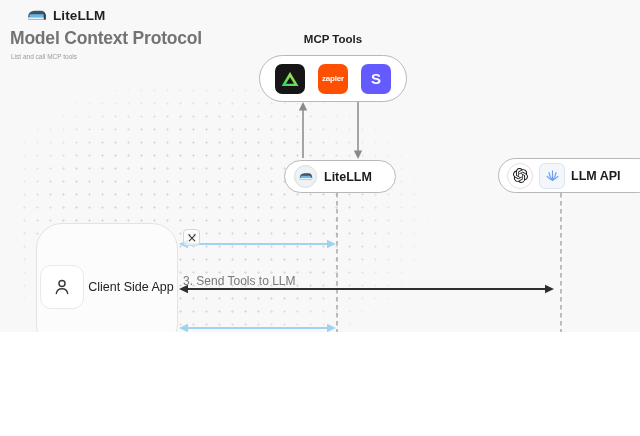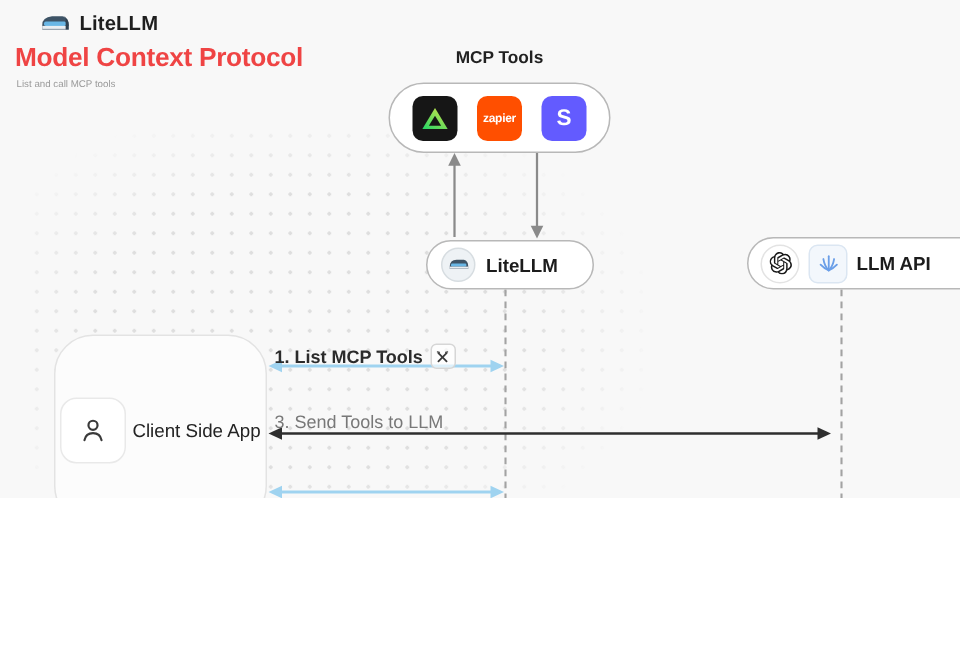--- a/index.html
+++ b/index.html
@@ -15,21 +15,21 @@
     position:absolute;left:18px;top:84px;width:412px;height:286px;
     background-image:radial-gradient(circle,#dedede 1.1px,transparent 1.3px);
     background-size:13px 13px;
     -webkit-mask-image:radial-gradient(ellipse at 45% 48%,#000 45%,transparent 74%);
     mask-image:radial-gradient(ellipse at 45% 48%,#000 45%,transparent 74%);
     z-index:0;
   }
   
   .brand{left:27px;top:8px;display:flex;align-items:center;gap:6px;z-index:3;}
   .brand-text{font-size:13.5px;font-weight:600;color:#1f1f1f;letter-spacing:.1px;}
-  .title{left:10px;top:28px;font-size:17.5px;font-weight:700;color:#ef4444;letter-spacing:-.2px;z-index:3;}
+  .title{left:10px;top:28px;font-size:17.5px;font-weight:700;color:#737373;letter-spacing:-.2px;z-index:3;}
   .subtitle{left:11px;top:53px;font-size:6.5px;color:#9a9a9a;z-index:3;}
   
   .mcp-label{left:282px;top:33px;width:102px;text-align:center;font-size:11.5px;font-weight:600;color:#222;z-index:3;}
   .pill{
     background:#fff;border:1px solid #b8b8b8;border-radius:999px;
     display:flex;align-items:center;z-index:2;
   }
   .mcp-pill{left:259px;top:55px;width:146px;height:45px;justify-content:center;gap:13px;}
   .tool-sq{width:30px;height:30px;border-radius:7px;display:flex;align-items:center;justify-content:center;flex:0 0 auto;}
   .tool-black{background:#161616;}
@@ -170,21 +170,20 @@
     <span class="avatar-sq">
       <svg width="22" height="22" viewBox="0 0 24 24" fill="none" stroke="#3a3a3a" stroke-width="1.6">
         <circle cx="12" cy="8.2" r="3.3"></circle>
         <path d="M5.8 19 Q6.8 13.9 12 13.9 Q17.2 13.9 18.2 19" stroke-linecap="round"></path>
       </svg>
     </span>
     <span class="client-label">Client Side App</span>
   </div>
 
   <div class="abs msg msg-1">
-    <span class="msg-dark">1. List MCP Tools</span>
     <span class="tool-badge">
       <svg width="10" height="10" viewBox="0 0 14 14">
         <g stroke="#3a3a3a" stroke-width="1.7" stroke-linecap="round">
           <path d="M3.2 3.4 L10.8 11"></path>
           <path d="M10.8 3.4 L3.2 11"></path>
         </g>
         <g stroke="#3a3a3a" stroke-width="1.1" stroke-linecap="round">
           <path d="M2.2 2.2 L4.2 2.6"></path>
           <path d="M11.8 2.2 L9.8 2.6"></path>
         </g>

